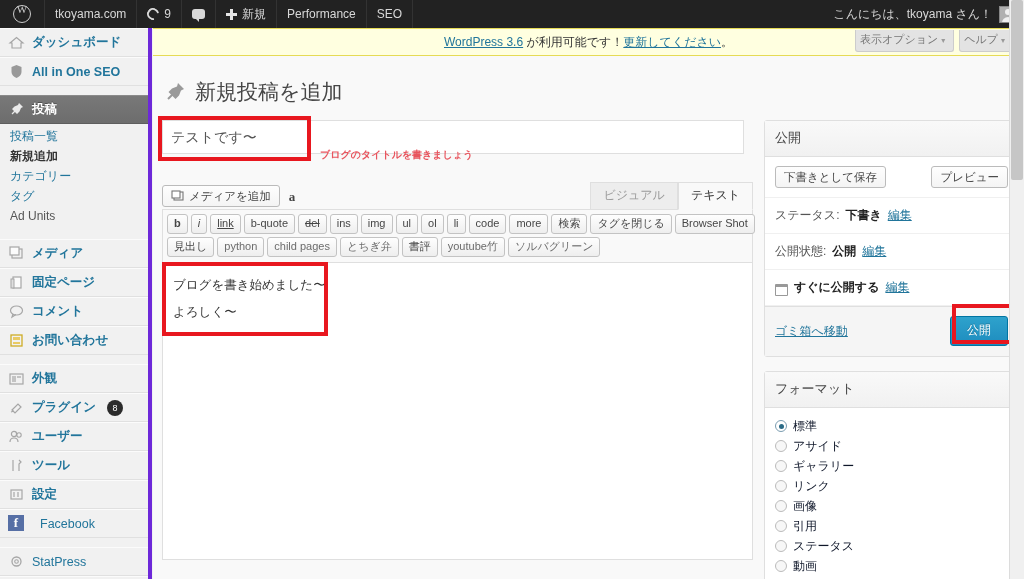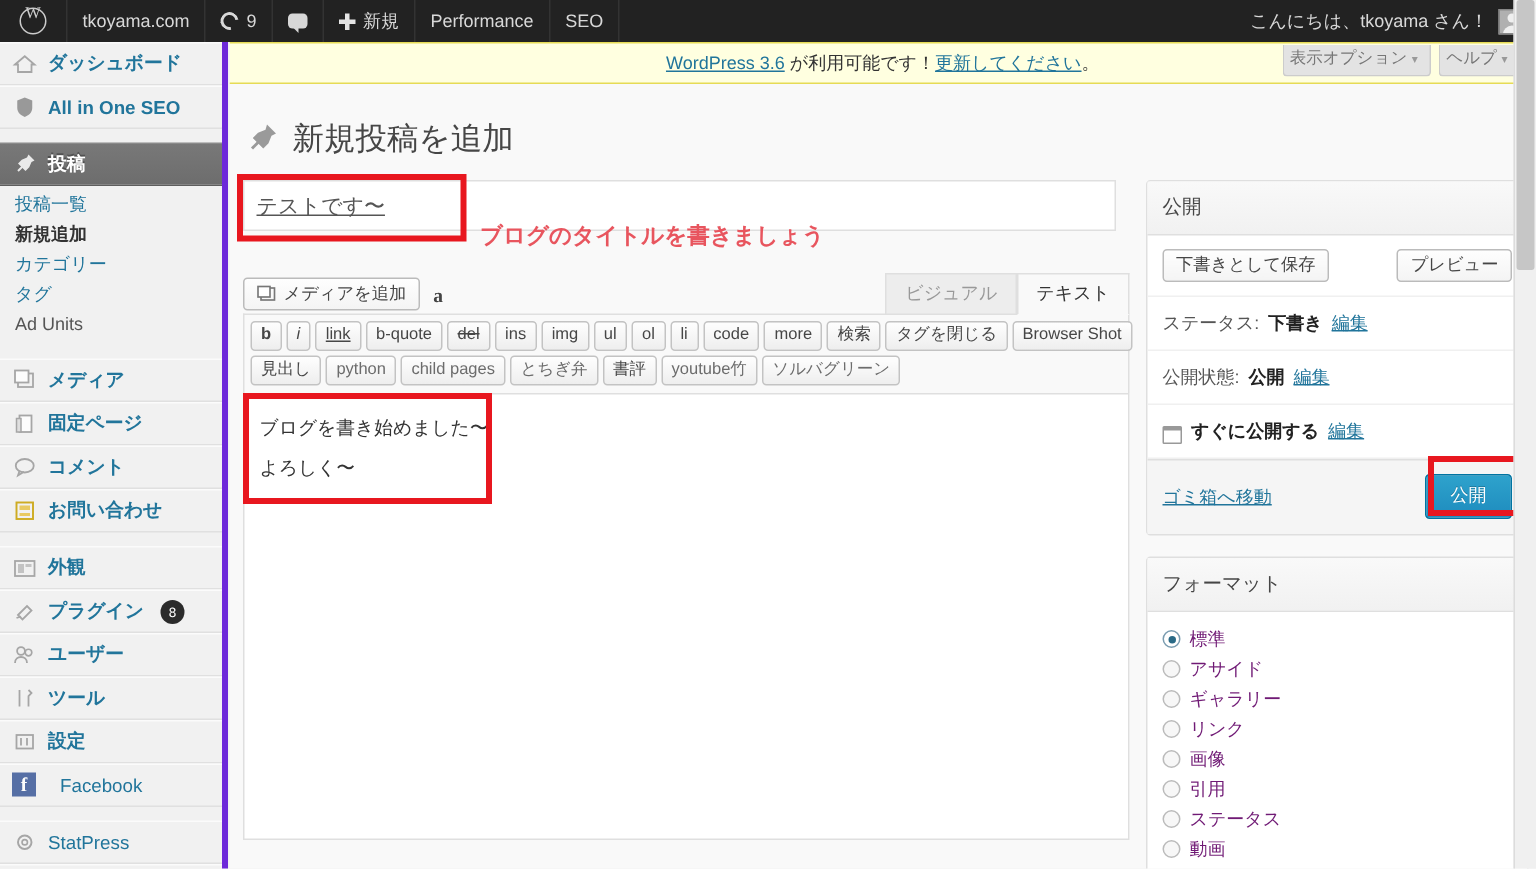--- a/index.html
+++ b/index.html
@@ -229,31 +229,30 @@
   .title-wrap { position: relative; }
   .title-input {
     width: 582px; height: 34px;
     border: 1px solid #dfdfdf;
     background: #fff;
     font-size: 14px;
     color: #555;
     padding: 0 8px;
     line-height: 32px;
     display: block;
-    text-decoration: underline;
   }
   .redbox {
     position: absolute;
     border: 4px solid #e8171f;
     pointer-events: none;
   }
   .annot {
     position: absolute;
     color: #e8555e;
-    font-size: 15px;
+    font-size: 10px;
     font-weight: bold;
     white-space: nowrap;
   }
 
   
   .editor-box { margin-top: 28px; }
   .media-row {
     display: flex; align-items: center;
     height: 27px;
     position: relative;
@@ -373,21 +372,21 @@
     border: 1px solid #999;
     border-top: 3px solid #999;
     border-radius: 1px;
     position: relative; top: 2px;
   }
   .fmt-list { padding: 8px 10px 10px 10px; }
   .fmt-item {
     display: flex; align-items: center;
     gap: 6px;
     font-size: 12px;
-    color: #701a75;
+    color: #0f172a;
     padding: 2px 0;
     line-height: 16px;
   }
   .radio {
     width: 12px; height: 12px;
     border: 1px solid #bbb;
     border-radius: 50%;
     background: #f7f7f7;
     display: inline-block;
     position: relative;

